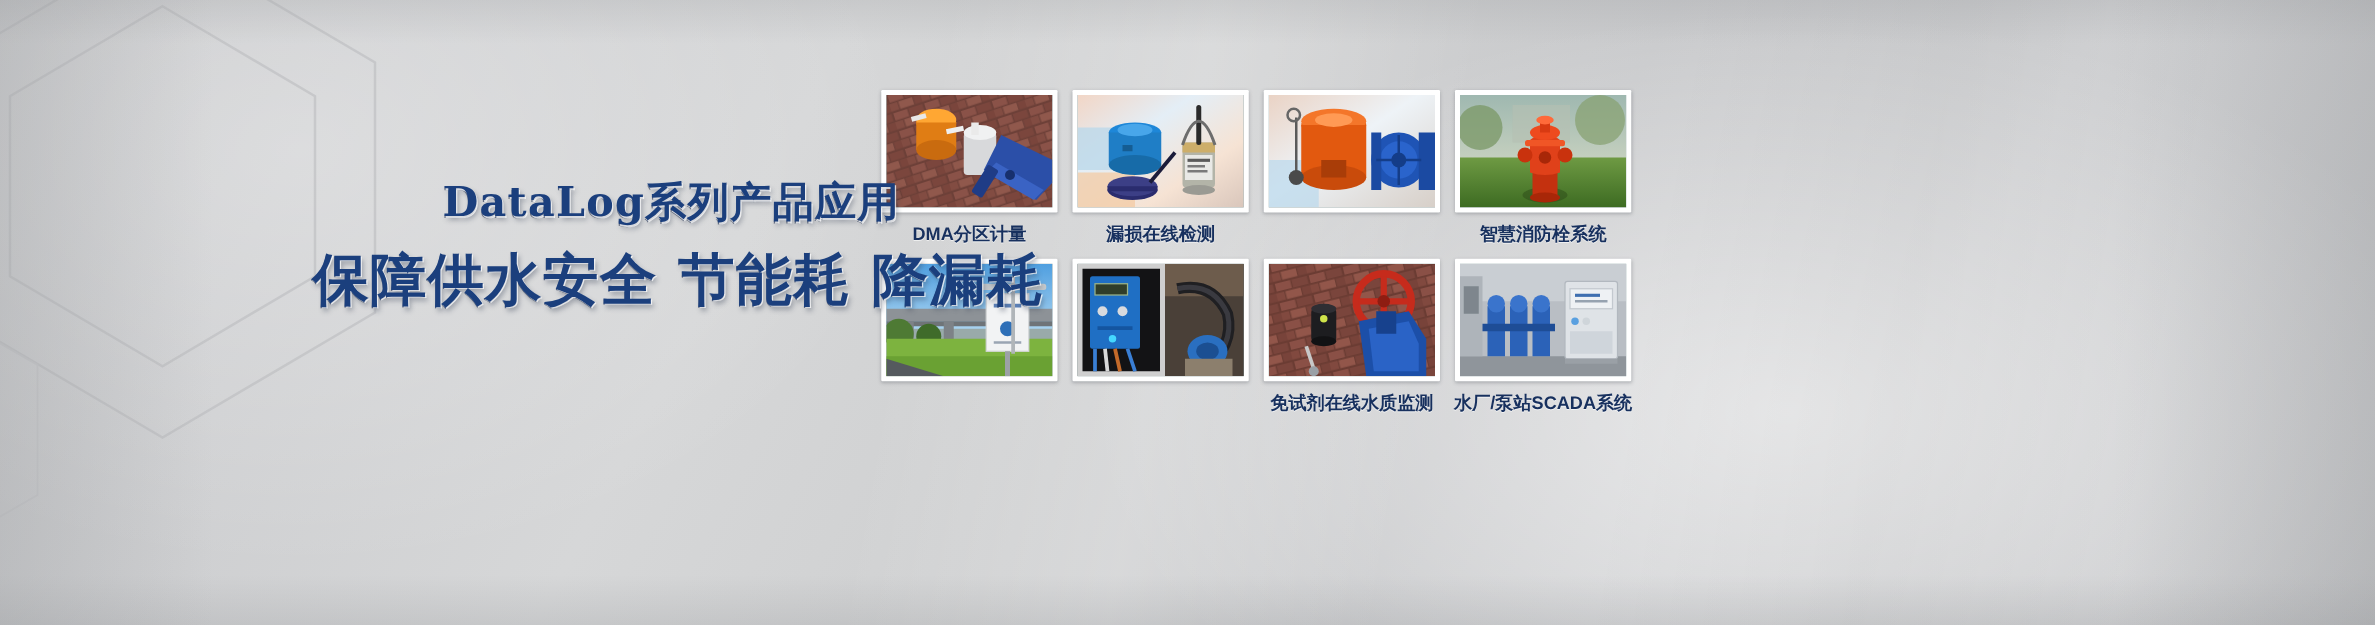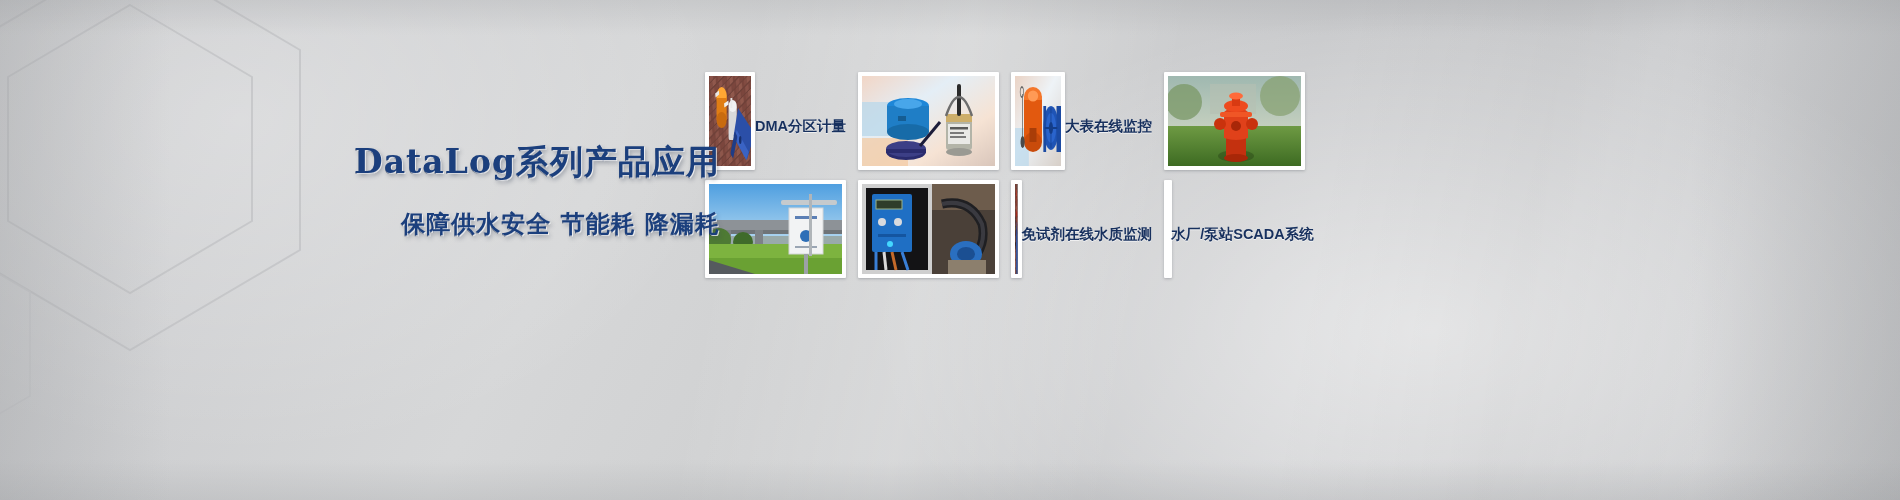--- a/index.html
+++ b/index.html
@@ -60,39 +60,40 @@
     font-weight:bold;
     color:#1b3f7d;
     letter-spacing:1px;
     white-space:nowrap;
     text-shadow:
        1px 1px 0 rgba(255,255,255,0.75),
        2px 3px 4px rgba(60,70,90,0.40),
        0 1px 0 rgba(12,30,64,0.55);
   }
   .headline .line1{ font-size:33px; line-height:44px; }
-  .headline .line2{ font-size:24px; line-height:44px; margin-top:18px; }
+  .headline .line2{ font-size:45px; line-height:44px; margin-top:18px; }
 
   
   .grid{
     position:absolute;
     left:705px; top:72px;
     width:1155px;
     display:flex;
     flex-direction:column;
     gap:10px;
     z-index:4;
   }
   .grid-row{
     display:flex;
     gap:12px;
   }
   .cell{
     width:141px;
     display:flex;
+    flex-direction:column;
     align-items:center;
   }
 
   .thumb{
     width:141px;
     height:98px;
     background:#fff;
     padding:4px;
     box-shadow:0 1px 3px rgba(60,65,75,0.30);
     border-radius:1px;
@@ -223,20 +224,23 @@
               <rect x="86" y="48" width="22" height="20" fill="#e9e9e6"></rect>
               <rect x="88" y="51" width="18" height="2.5" fill="#5a5a5a"></rect>
               <rect x="88" y="56" width="14" height="2" fill="#7a7a7a"></rect>
               <rect x="88" y="60" width="16" height="2" fill="#7a7a7a"></rect>
               <rect x="95" y="8" width="4" height="32" rx="2" fill="#2a2a2a"></rect>
               <path d="M84 40 Q97 2 110 40" stroke="#6d6d6d" stroke-width="2.4" fill="none"></path>
               <ellipse cx="97" cy="76" rx="13" ry="4" fill="#9a9a93"></ellipse>
             </svg>
           </div>
         </div>
+        <div class="cap-wrap">
+          <div class="caption">漏损在线检测</div>
+        </div>
       </div>
 
       <div class="cell">
         <div class="thumb">
           <div class="pic">
             <svg viewBox="0 0 133 90" preserveAspectRatio="none">
               <defs>
                 <linearGradient id="lmbg" x1="0" y1="0" x2="1" y2="1">
                   <stop offset="0%" stop-color="#ead3c5"></stop>
                   <stop offset="45%" stop-color="#eef3f7"></stop>
@@ -261,23 +265,20 @@
               <circle cx="104" cy="52" r="15" fill="#2a64cc"></circle>
               <circle cx="104" cy="52" r="6" fill="#143d88"></circle>
               <rect x="82" y="30" width="8" height="46" fill="#1b4aa2"></rect>
               <rect x="120" y="30" width="13" height="46" fill="#1b4aa2"></rect>
               <g stroke="#143d88" stroke-width="2">
                 <line x1="104" y1="32" x2="104" y2="72"></line>
                 <line x1="86" y1="52" x2="122" y2="52"></line>
               </g>
             </svg>
           </div>
-        </div>
-        <div class="cap-wrap">
-          <div class="caption">大表在线监控</div>
         </div>
       </div>
 
       <div class="cell">
         <div class="thumb">
           <div class="pic">
             <svg viewBox="0 0 133 90" preserveAspectRatio="none">
               <defs>
                 <linearGradient id="hysky" x1="0" y1="0" x2="0" y2="1">
                   <stop offset="0%" stop-color="#9fb8b0"></stop>
@@ -304,20 +305,23 @@
                 <ellipse cx="68" cy="30" rx="12" ry="6" fill="#ee4a1e"></ellipse>
                 <rect x="64" y="20" width="8" height="10" fill="#d83a12"></rect>
                 <ellipse cx="68" cy="20" rx="7" ry="3.5" fill="#ff6a3a"></ellipse>
                 <circle cx="52" cy="48" r="6" fill="#c9320d"></circle>
                 <circle cx="84" cy="48" r="6" fill="#c9320d"></circle>
                 <circle cx="68" cy="50" r="5" fill="#a82708"></circle>
               </g>
             </svg>
           </div>
         </div>
+        <div class="cap-wrap">
+          <div class="caption">智慧消防栓系统</div>
+        </div>
       </div>
 
     </div>
 
     <div class="grid-row">
 
       <div class="cell">
         <div class="thumb">
           <div class="pic">
             <svg viewBox="0 0 133 90" preserveAspectRatio="none">

